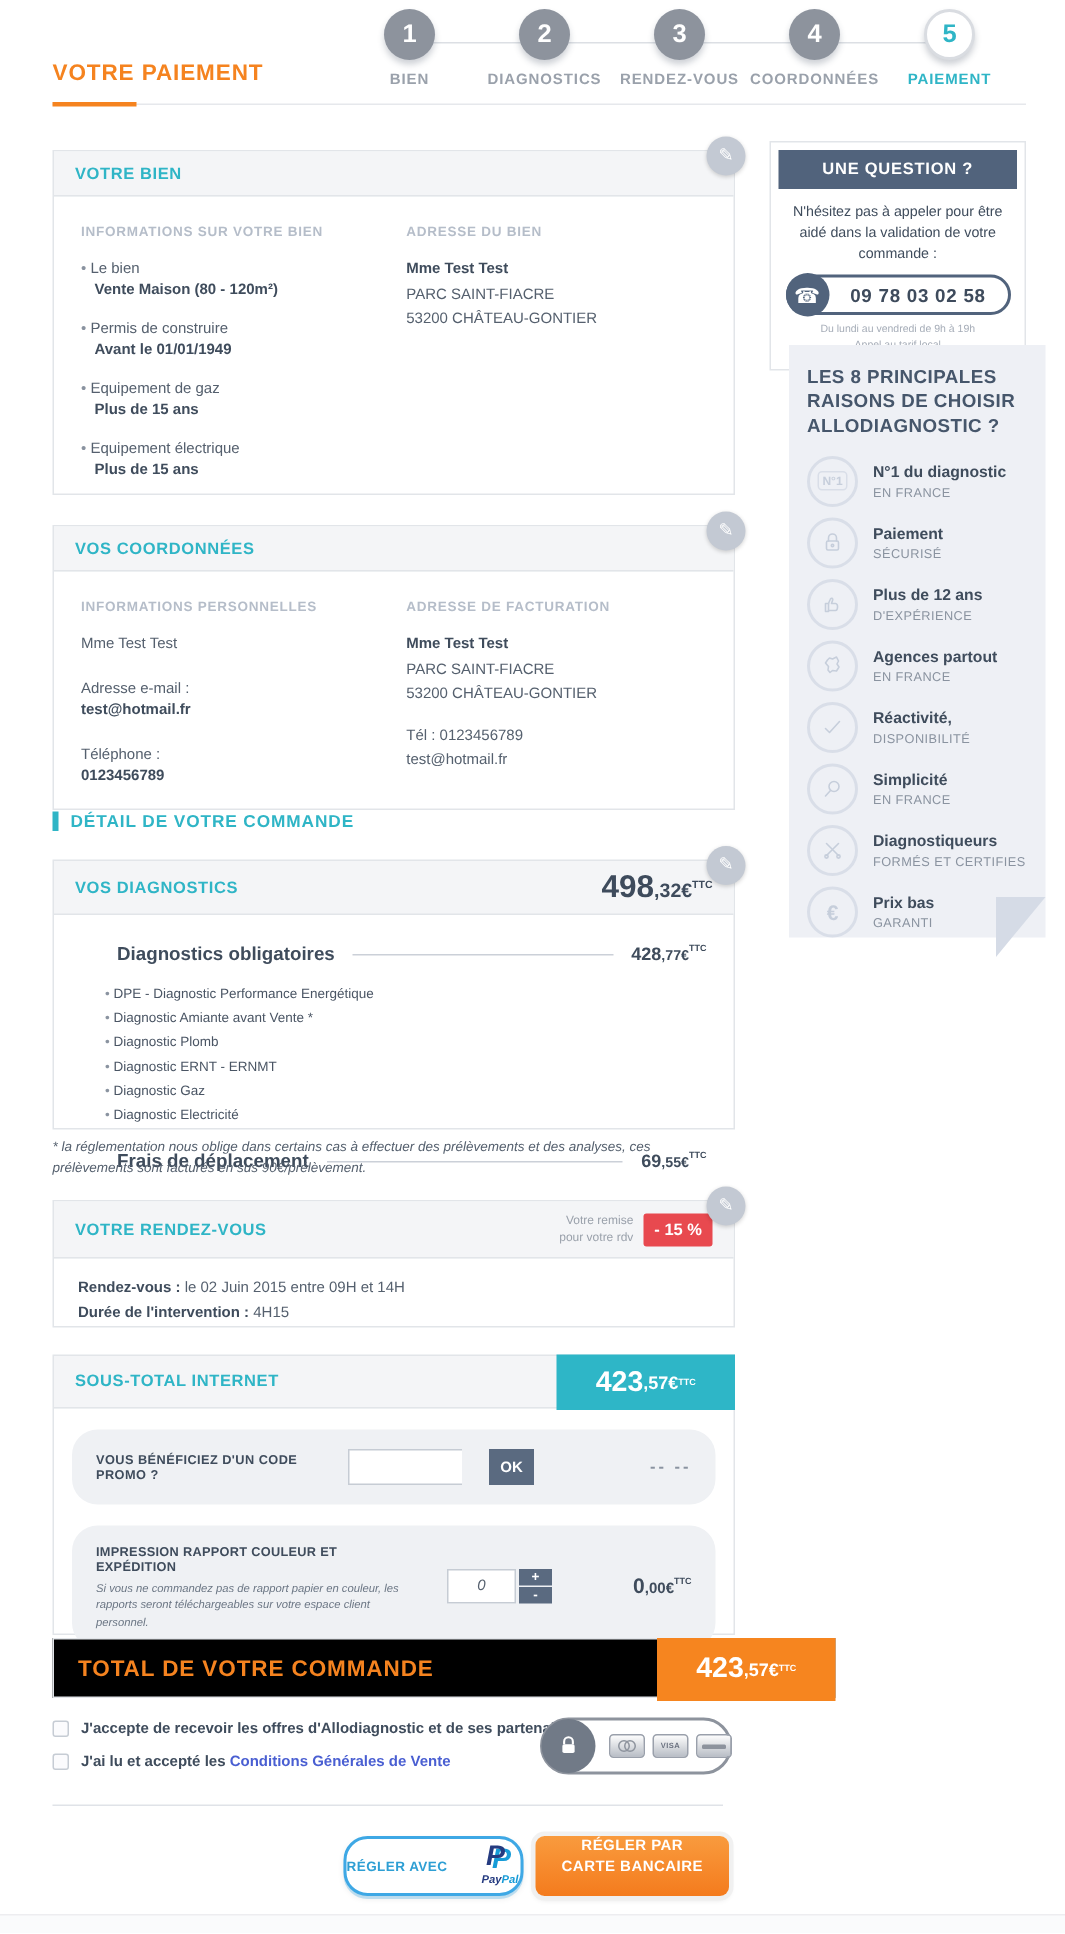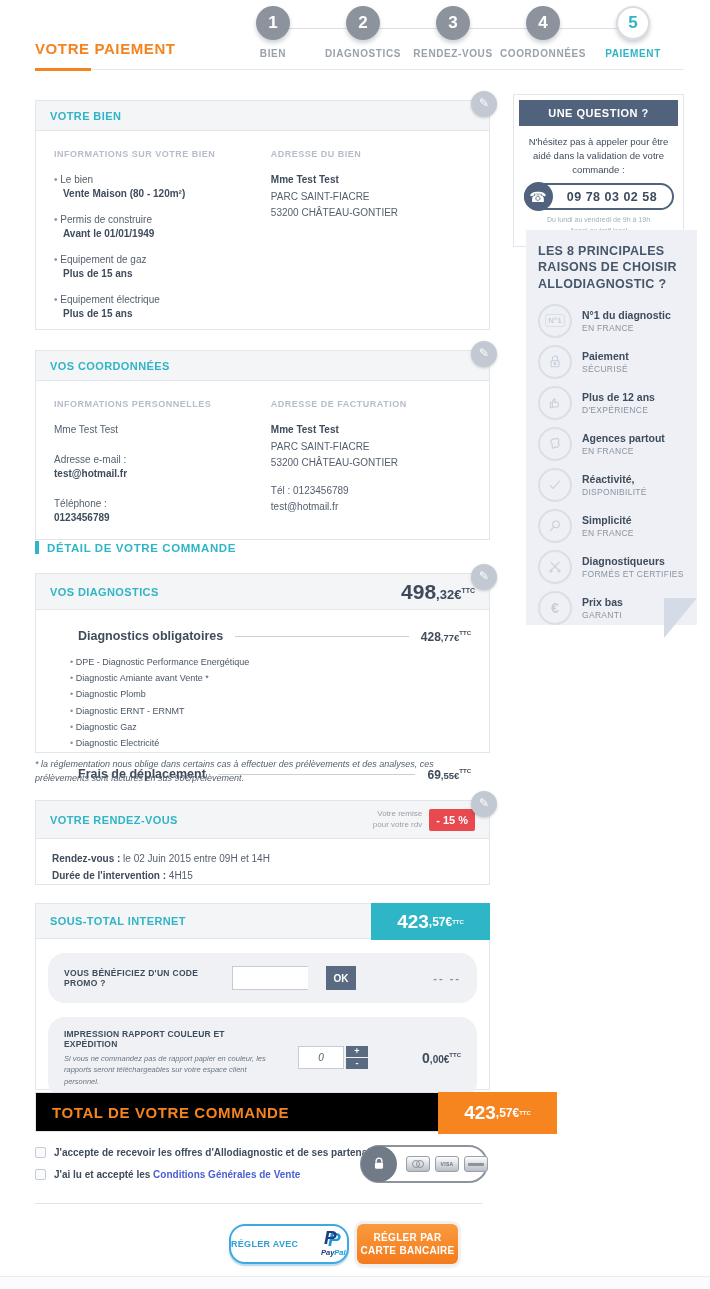--- a/index.html
+++ b/index.html
@@ -131,23 +131,23 @@
   .paypal-btn { position:absolute; left:229px; top:1224px; width:120px; height:40px; background:#fff;
                 border:2px solid #3ea8e5; border-radius:16px; box-shadow:0 2px 0 rgba(62,168,229,.3), 0 2px 4px rgba(0,0,0,.08);
                 display:flex; align-items:center; justify-content:space-between; cursor:pointer; }
   .paypal-btn .lab { color:#2e9fd4; font-weight:bold; font-size:9px; letter-spacing:.3px; margin-right:5px; }
   .pp-mark { position:relative; width:26px; height:30px; }
   .pp-back, .pp-front { position:absolute; font-weight:bold; font-style:italic; font-size:19px; line-height:19px; }
   .pp-back { color:#169bd7; left:7px; top:1px; }
   .pp-front { color:#253b80; left:3px; top:-1px; }
   .pp-word { position:absolute; left:0px; top:19px; font-size:7.5px; font-weight:bold; font-style:italic; white-space:nowrap; }
   .pp-word .w1 { color:#253b80; } .pp-word .w2 { color:#169bd7; }
-  .cardpay-btn { position:absolute; left:357px; top:1224px; width:101px; height:40px; border-radius:6px;
+  .cardpay-btn { position:absolute; left:357px; top:1224px; width:129px; height:40px; border-radius:6px;
                  background:linear-gradient(#f99b3e,#f47b1d); color:#fff; font-weight:bold; font-size:10px;
-                 display:flex; flex-direction:column; align-items:center; justify-content:center; line-height:1.35;
+                 display:flex; flex-direction:column; align-items:center; line-height:1.35;
                  box-shadow:0 0 0 3px rgba(240,240,240,.9), 0 2px 4px rgba(0,0,0,.15); cursor:pointer; letter-spacing:.3px; }
 
   
   .q-box { position:absolute; left:513px; top:94px; width:171px; border:1px solid #e2e5e9; background:#fff; padding:5px 5px 10px 5px; }
   .q-head { height:26px; background:#51637c; color:#fff; font-weight:bold; font-size:11px; letter-spacing:.5px;
             display:flex; align-items:center; justify-content:center; }
   .q-text { font-size:9.5px; color:#3f4c5c; text-align:center; margin:9px 4px 7px 4px; line-height:1.45; }
   .phone-pill { margin:0 auto; width:150px; height:27px; border:2px solid #51637c; border-radius:15px; background:#fff;
                 display:flex; align-items:center; cursor:pointer; }
   .phone-circle { width:29px; height:29px; border-radius:50%; background:#51637c; color:#fff; margin-left:-2px;

